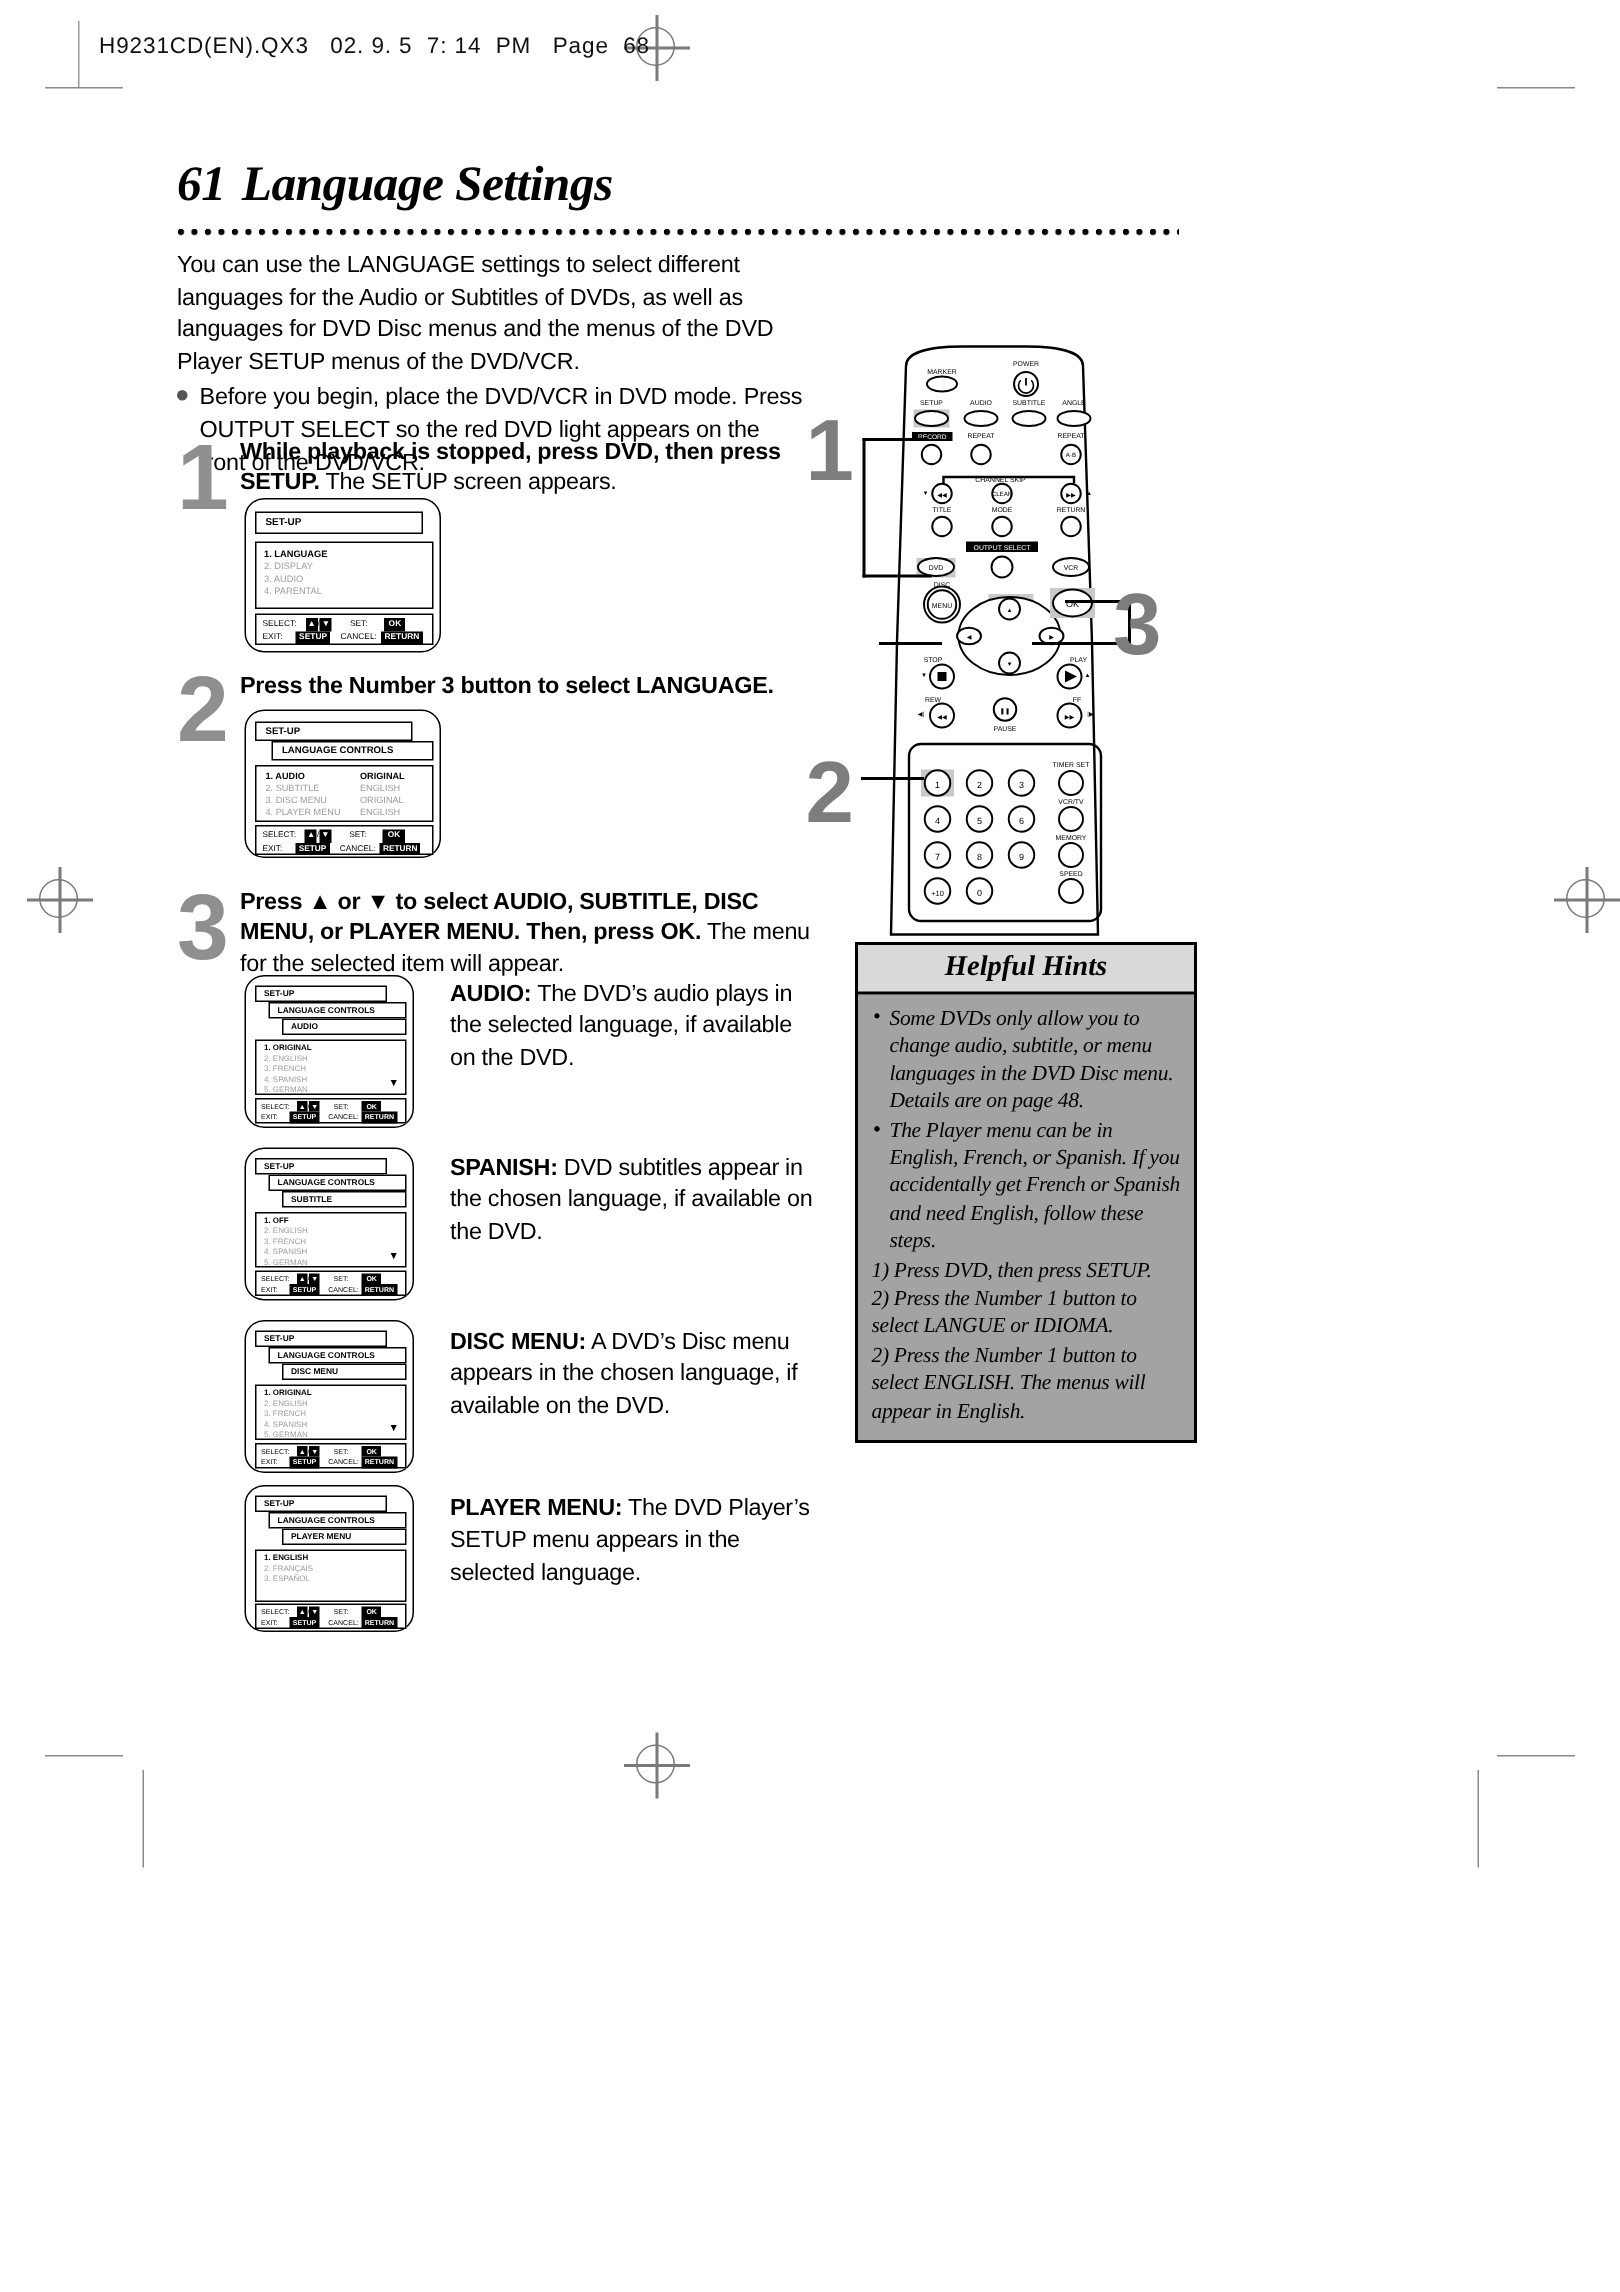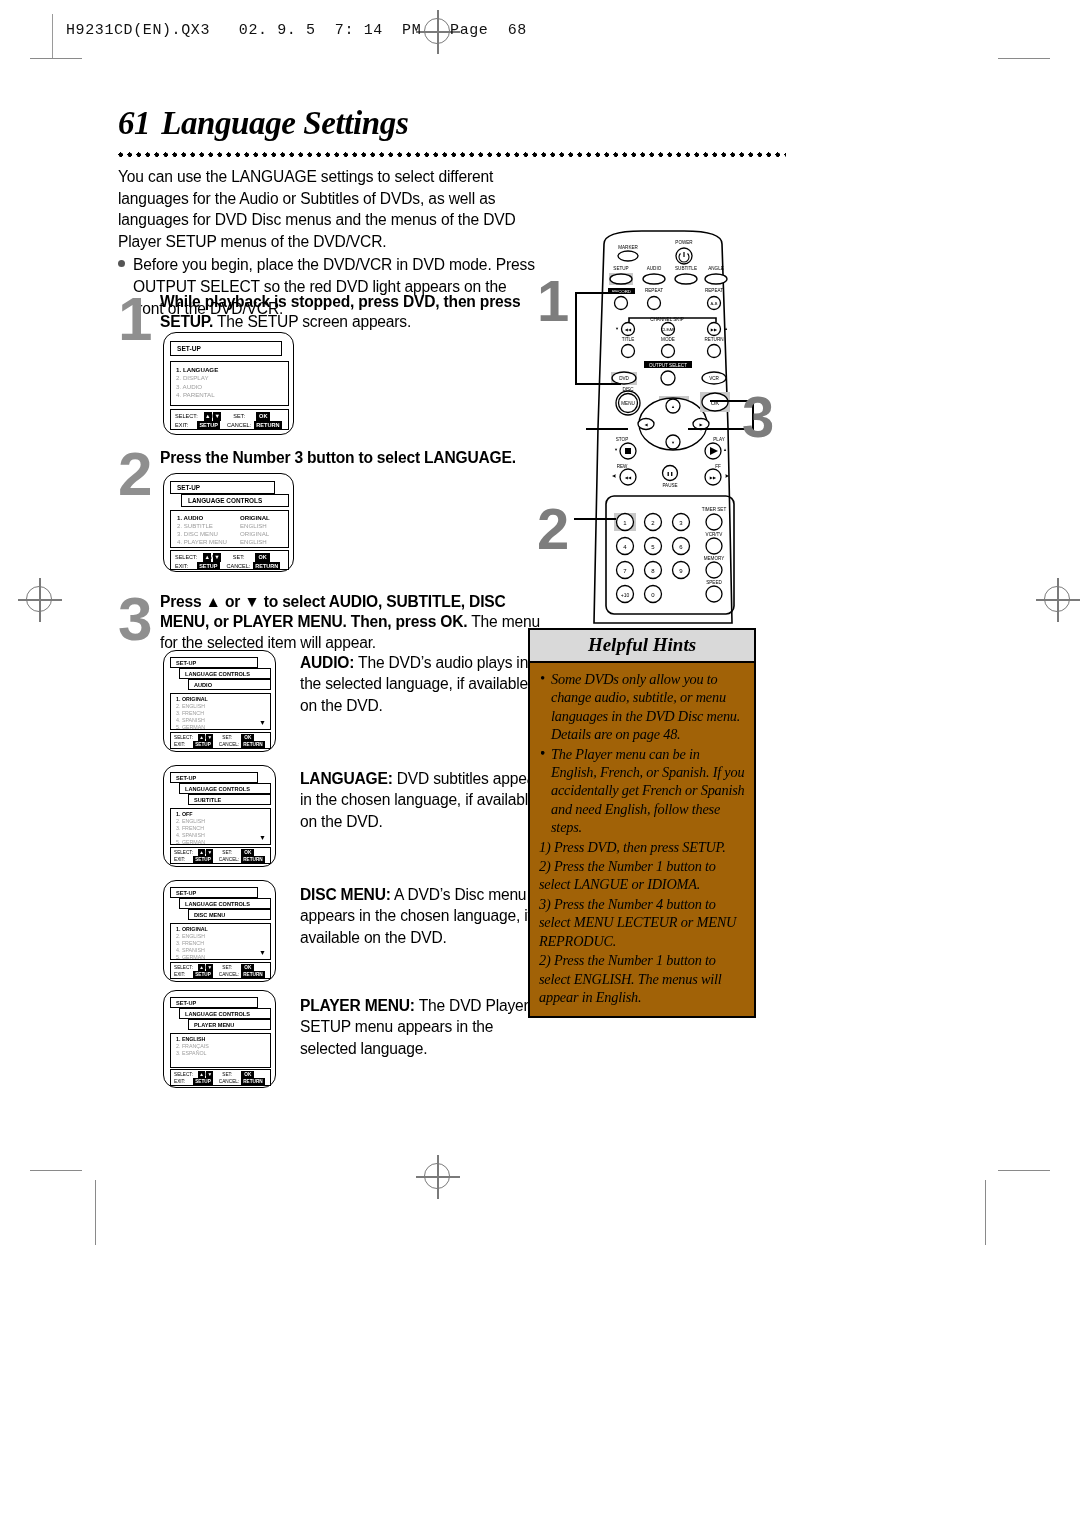--- a/index.html
+++ b/index.html
@@ -10,21 +10,21 @@
   .crop-line{position:absolute;background:#8a8a8a;}
   .reg{position:absolute;width:44px;height:44px;}
   .reg:before,.reg:after{content:"";position:absolute;background:#7a7a7a;}
   .reg:before{left:21px;top:0;width:1.5px;height:44px;}
   .reg:after{top:21px;left:0;height:1.5px;width:44px;}
   .reg span{position:absolute;left:8px;top:8px;width:26px;height:26px;
             border:1.3px solid #7a7a7a;border-radius:50%;box-sizing:border-box;}
 
   
   .pagehdr{position:absolute;left:66px;top:22px;font-size:15px;letter-spacing:.6px;
-           font-family:Liberation Mono, monospace;white-space:pre;color:#111;}
+           font-family:Liberation Sans, sans-serif;white-space:pre;color:#111;}
   .hdrbar{position:absolute;left:52px;top:14px;width:1.4px;height:44px;background:#9a9a9a;}
 
   
   .title{position:absolute;left:118px;top:105px;font-size:33px;font-weight:bold;
          font-style:italic;letter-spacing:-.4px;font-family:"Liberation Serif",serif;}
   .title .num{margin-right:11px;}
   .dotrule{position:absolute;left:118px;top:152px;width:668px;height:9px;
            background-image:radial-gradient(circle at 2.6px 2.6px, #000 2.1px, transparent 2.3px);
            background-size:9px 9px;background-repeat:repeat-x;}
 
@@ -61,22 +61,22 @@
   .kbd{background:#000;color:#fff;display:inline-block;text-align:center;
        font-weight:bold;}
   .arrowkey{background:#000;color:#fff;display:inline-block;text-align:center;
             font-weight:bold;}
 
   
   .desc{position:absolute;width:243px;font-size:15.6px;line-height:21.3px;
         letter-spacing:-.2px;}
 
   
-  .hints{position:absolute;left:528px;top:628px;width:228px;border:2.4px solid #000;
-         box-sizing:border-box;background:#a16207;}
+  .hints{position:absolute;left:570px;top:628px;width:228px;border:2.4px solid #000;
+         box-sizing:border-box;background:#a3a3a3;}
   .hints-title{background:#d9d9d9;border-bottom:2.4px solid #000;text-align:center;
                font-style:italic;font-weight:bold;font-size:19px;padding:4px 0 5px;
                font-family:"Liberation Serif",serif;}
   .hints-body{padding:7px 9px 9px 9px;font-style:italic;font-size:14.3px;
               line-height:18.4px;letter-spacing:-.2px;font-family:"Liberation Serif",serif;}
   .hints-body ul{margin:0;padding:0;list-style:none;}
   .hints-body li{position:relative;padding-left:12px;margin-bottom:1px;}
   .hints-body li .hb{position:absolute;left:1px;top:-1px;}
   .hints-body .sub{padding-left:0;}
   .callout-num{position:absolute;font-size:58px;font-weight:bold;color:#7d7d7d;
@@ -404,39 +404,38 @@
         <span class="kbd" style="margin-left:2px;padding:0 2px;">RETURN</span>
       </div>
     </div>
   </div>
 </div>
 
 <div class="desc" style="left:300px;top:652px;">
   <b>AUDIO:</b><span> The DVD’s audio plays in the selected language, if available on the DVD.</span>
 </div>
 <div class="desc" style="left:300px;top:768px;">
-  <b>LANGUAGE:</b><span> DVD subtitles appear in the chosen language, if available on the DVD.</span>
+  <b>SPANISH:</b><span> DVD subtitles appear in the chosen language, if available on the DVD.</span>
 </div>
 <div class="desc" style="left:300px;top:884px;">
   <b>DISC MENU:</b><span> A DVD’s Disc menu appears in the chosen language, if available on the DVD.</span>
 </div>
 <div class="desc" style="left:300px;top:995px;">
   <b>PLAYER MENU:</b><span> The DVD Player’s SETUP menu appears in the selected language.</span>
 </div>
 
 <div class="hints">
   <div class="hints-title">Helpful Hints</div>
   <div class="hints-body">
     <ul>
       <li><span class="hb">•</span><span>Some DVDs only allow you to change audio, subtitle, or menu languages in the DVD Disc menu. Details are on page 48.</span></li>
       <li><span class="hb">•</span></li>
       <li><span class="hb">•</span><span>The Player menu can be in English, French, or Spanish. If you accidentally get French or Spanish and need English, follow these steps.</span></li>
       <li class="sub">1) Press DVD, then press SETUP.</li>
       <li class="sub">2) Press the Number 1 button to select LANGUE or IDIOMA.</li>
-      <li class="sub">3) Press the Number 4 button to select MENU LECTEUR or MENU REPRODUC.</li>
       <li class="sub">2) Press the Number 1 button to select ENGLISH. The menus will appear in English.</li>
     </ul>
   </div>
 </div>
 
 <svg style="position:absolute;left:556px;top:228px;" width="240" height="400" viewBox="0 0 240 400">
   <defs>
     <style>
       .bd{fill:none;stroke:#000;stroke-width:1.6}
       .bt{fill:#fff;stroke:#000;stroke-width:1.3}

